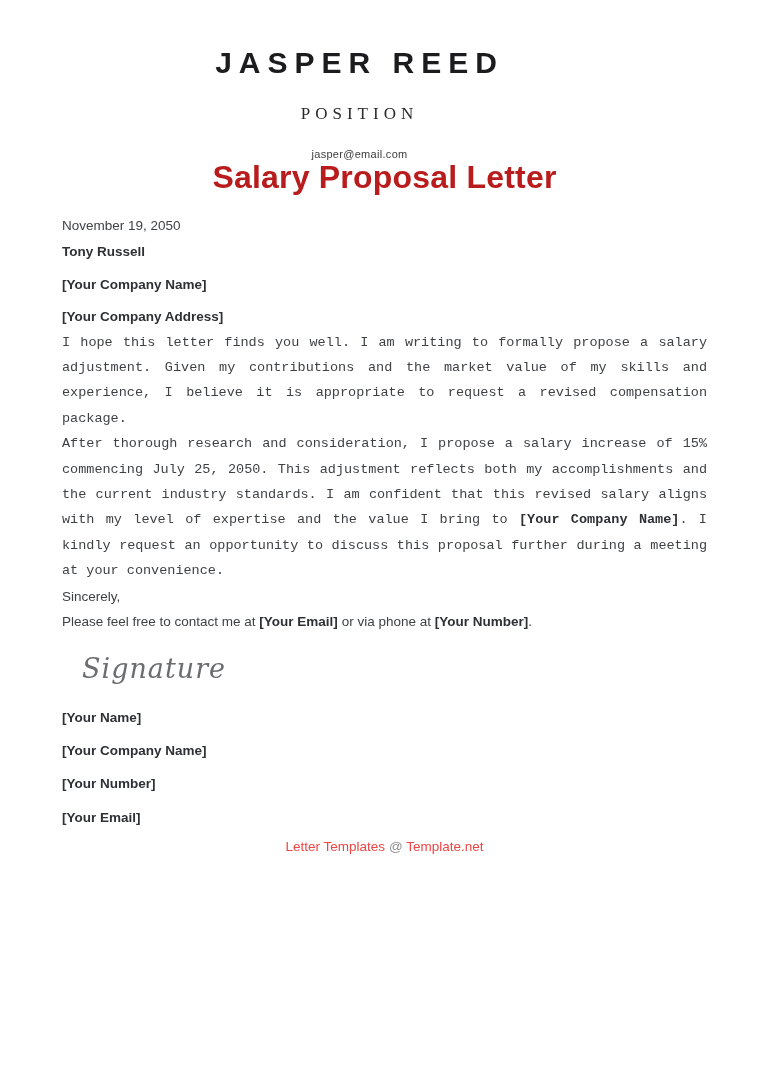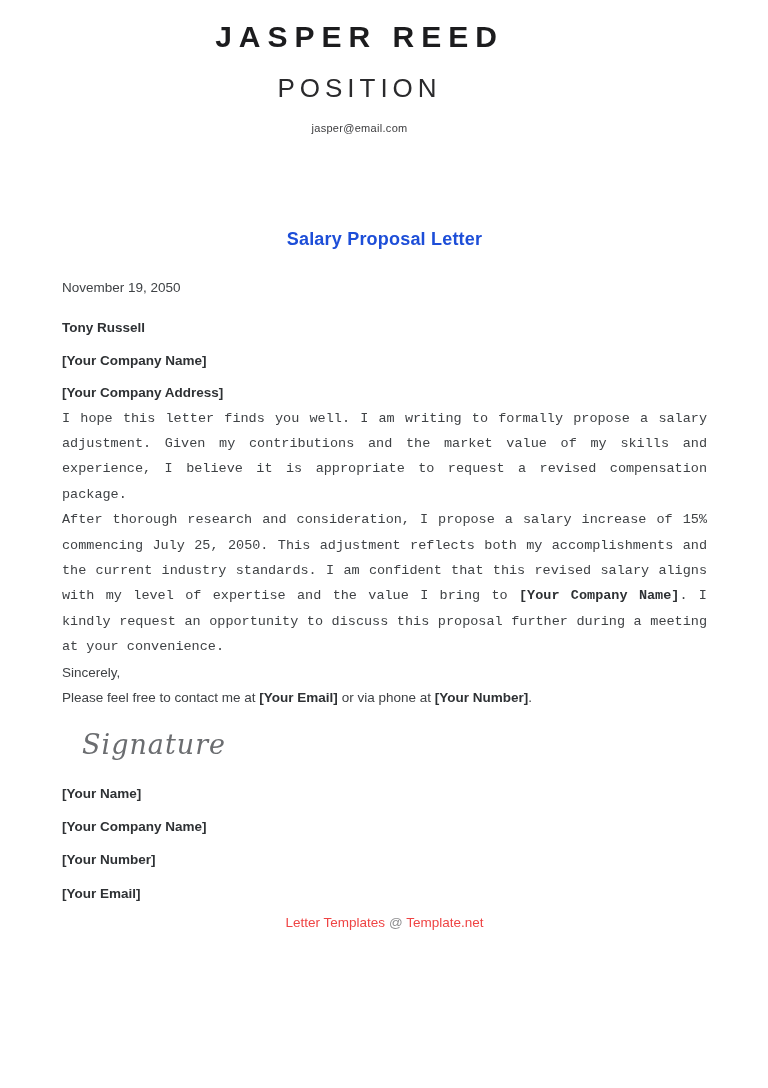--- a/index.html
+++ b/index.html
@@ -4,74 +4,74 @@
 <style>
   * { margin: 0; padding: 0; box-sizing: border-box; }
   html, body {
     width: 768px; height: 1088px;
     background: #ffffff;
     font-family: "Liberation Sans", sans-serif;
     overflow: hidden;
   }
   .page {
     width: 768px; height: 764px;
-    padding: 19px 61px 0 62px;
+    padding: 45px 61px 0 62px;
     background: #ffffff;
   }
 
   
   .letterhead {
     text-align: center;
     padding-right: 50px;
   }
   .lh-name {
     font-size: 30px;
     font-weight: 600;
     letter-spacing: 7px;
     color: #1c1c1e;
     line-height: 35px;
   }
   .lh-position {
     margin-top: 21px;
-    font-size: 26px;
+    font-size: 17px;
     font-weight: 400;
     letter-spacing: 5px;
     color: #2a2a2c;
     line-height: 26px;
+    font-family: Liberation Serif, serif;
   }
   .lh-email {
     margin-top: 20px;
     font-size: 11px;
     letter-spacing: 0.3px;
     color: #3c3c3e;
     line-height: 14px;
   }
 
   
   .title {
-    margin-top: 88px;
     text-align: center;
-    font-size: 18px;
+    font-size: 32px;
     font-weight: 700;
-    color: #1d4ed8;
+    color: #b91c1c;
     line-height: 32px;
     letter-spacing: 0.2px;
   }
 
   
   .letter {
     margin-top: 20px;
     font-size: 13.5px;
     color: #3f4245;
     line-height: 25.4px;
   }
   .line  { margin: 0; }
   .bold  { font-weight: 700; color: #2e3134; }
   .spaced { margin-top: 7px; }
-  .tight  { margin-top: 15px; }
+  .tight  { margin-top: 1px; }
   .para {
     margin: 0;
     text-align: justify;
     font-family: Liberation Mono, monospace;
   }
   .letter strong { font-weight: 700; color: #2e3134; }
 
   
   .signature {
     margin: 16px 0 18px 20px;

